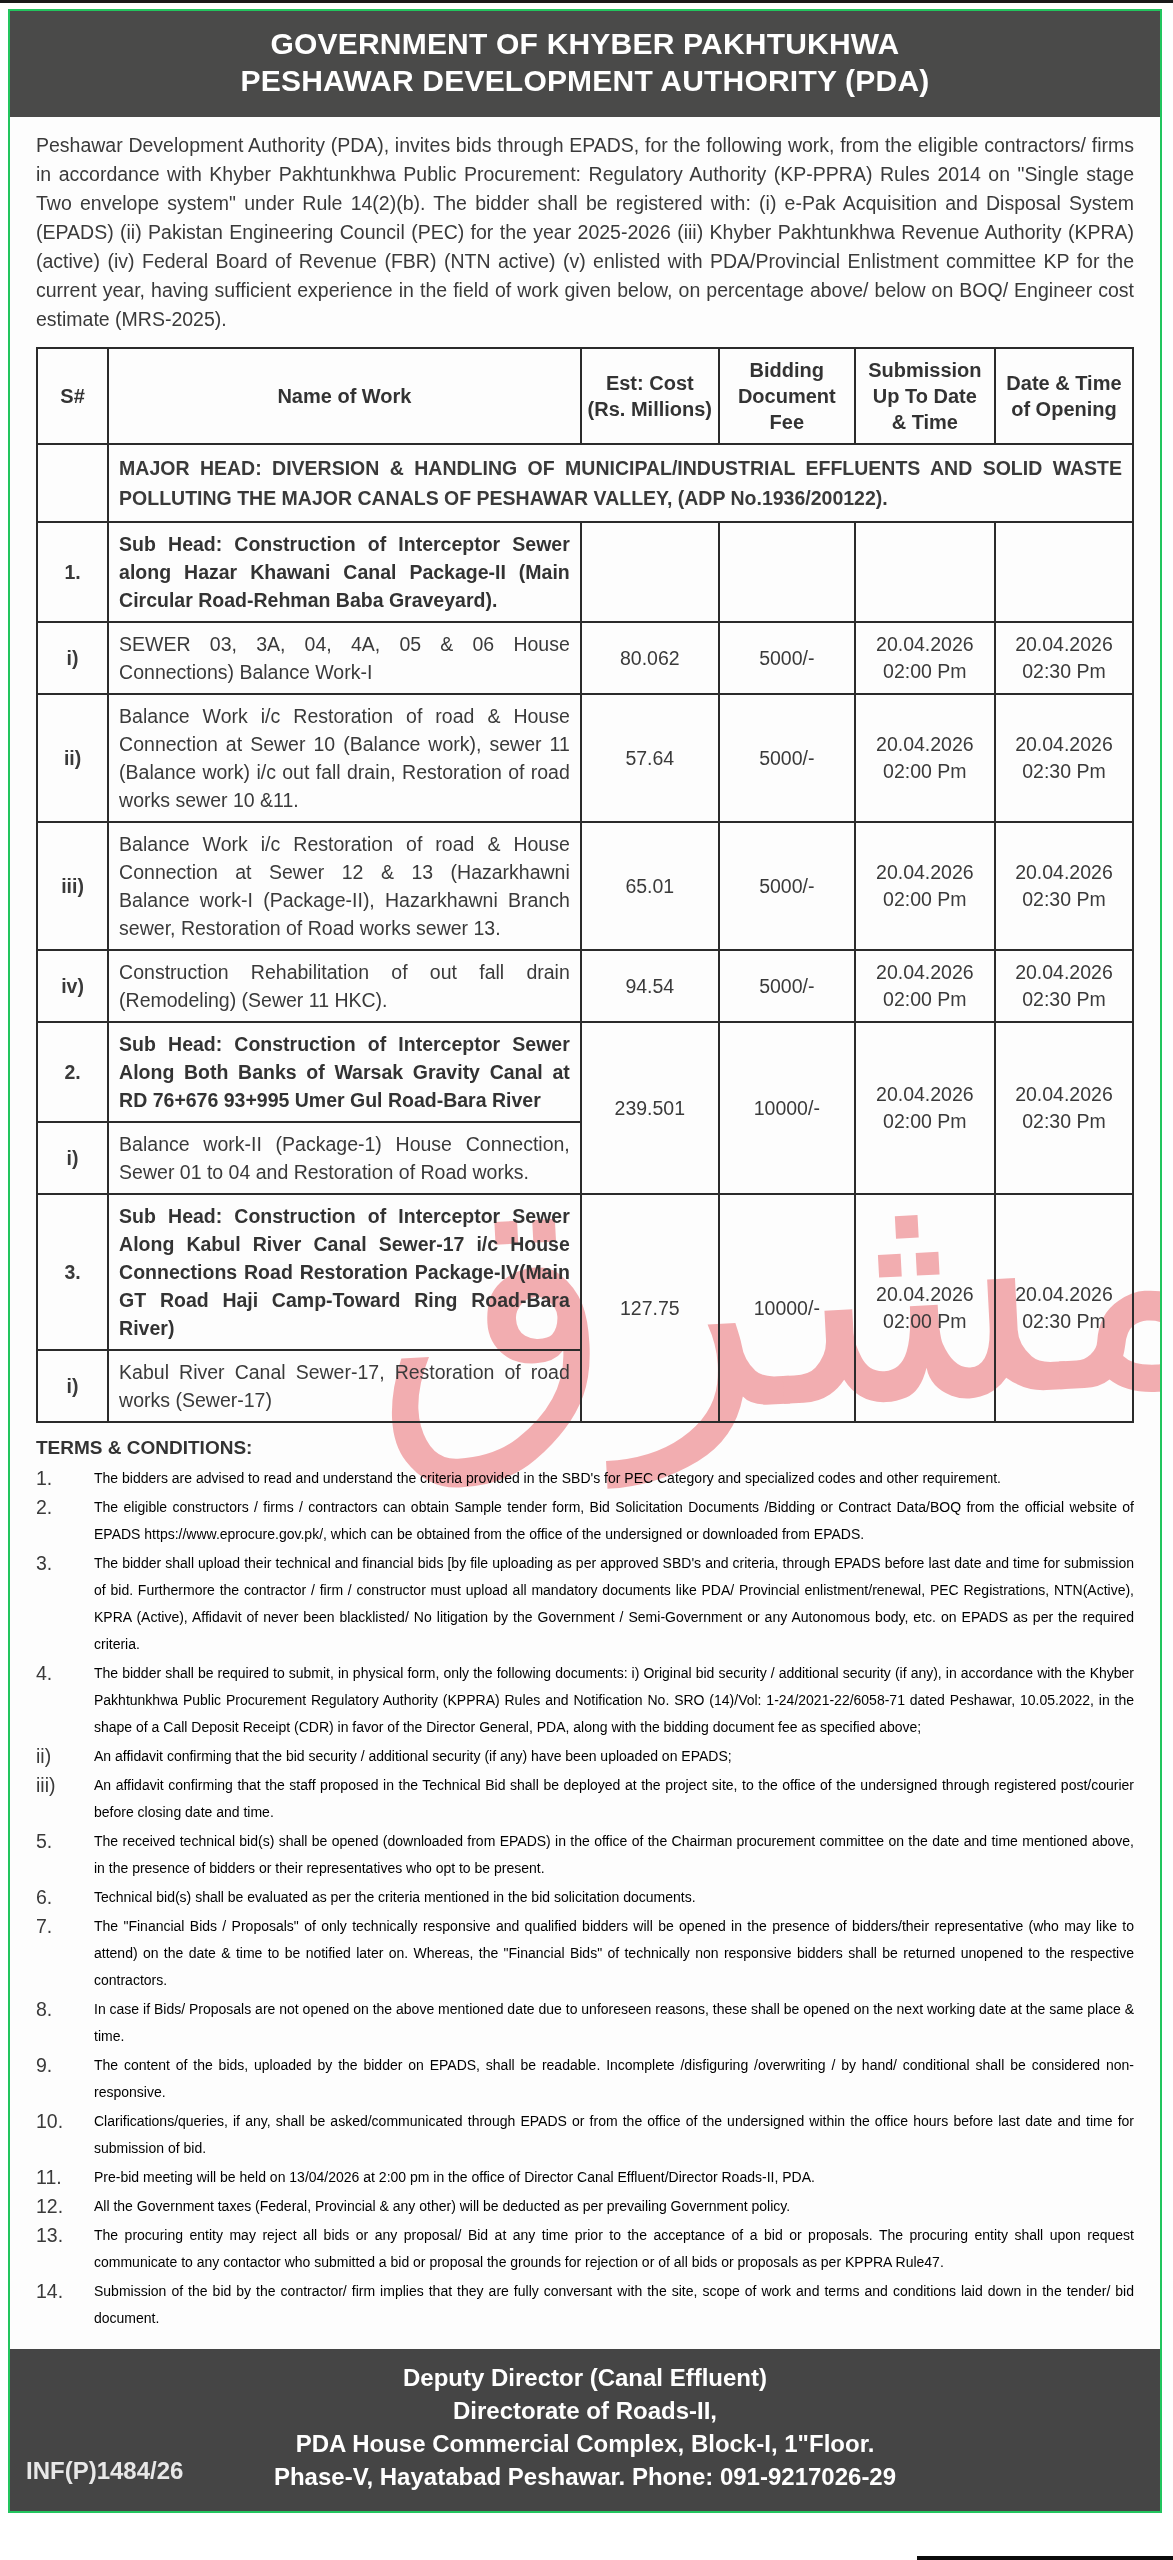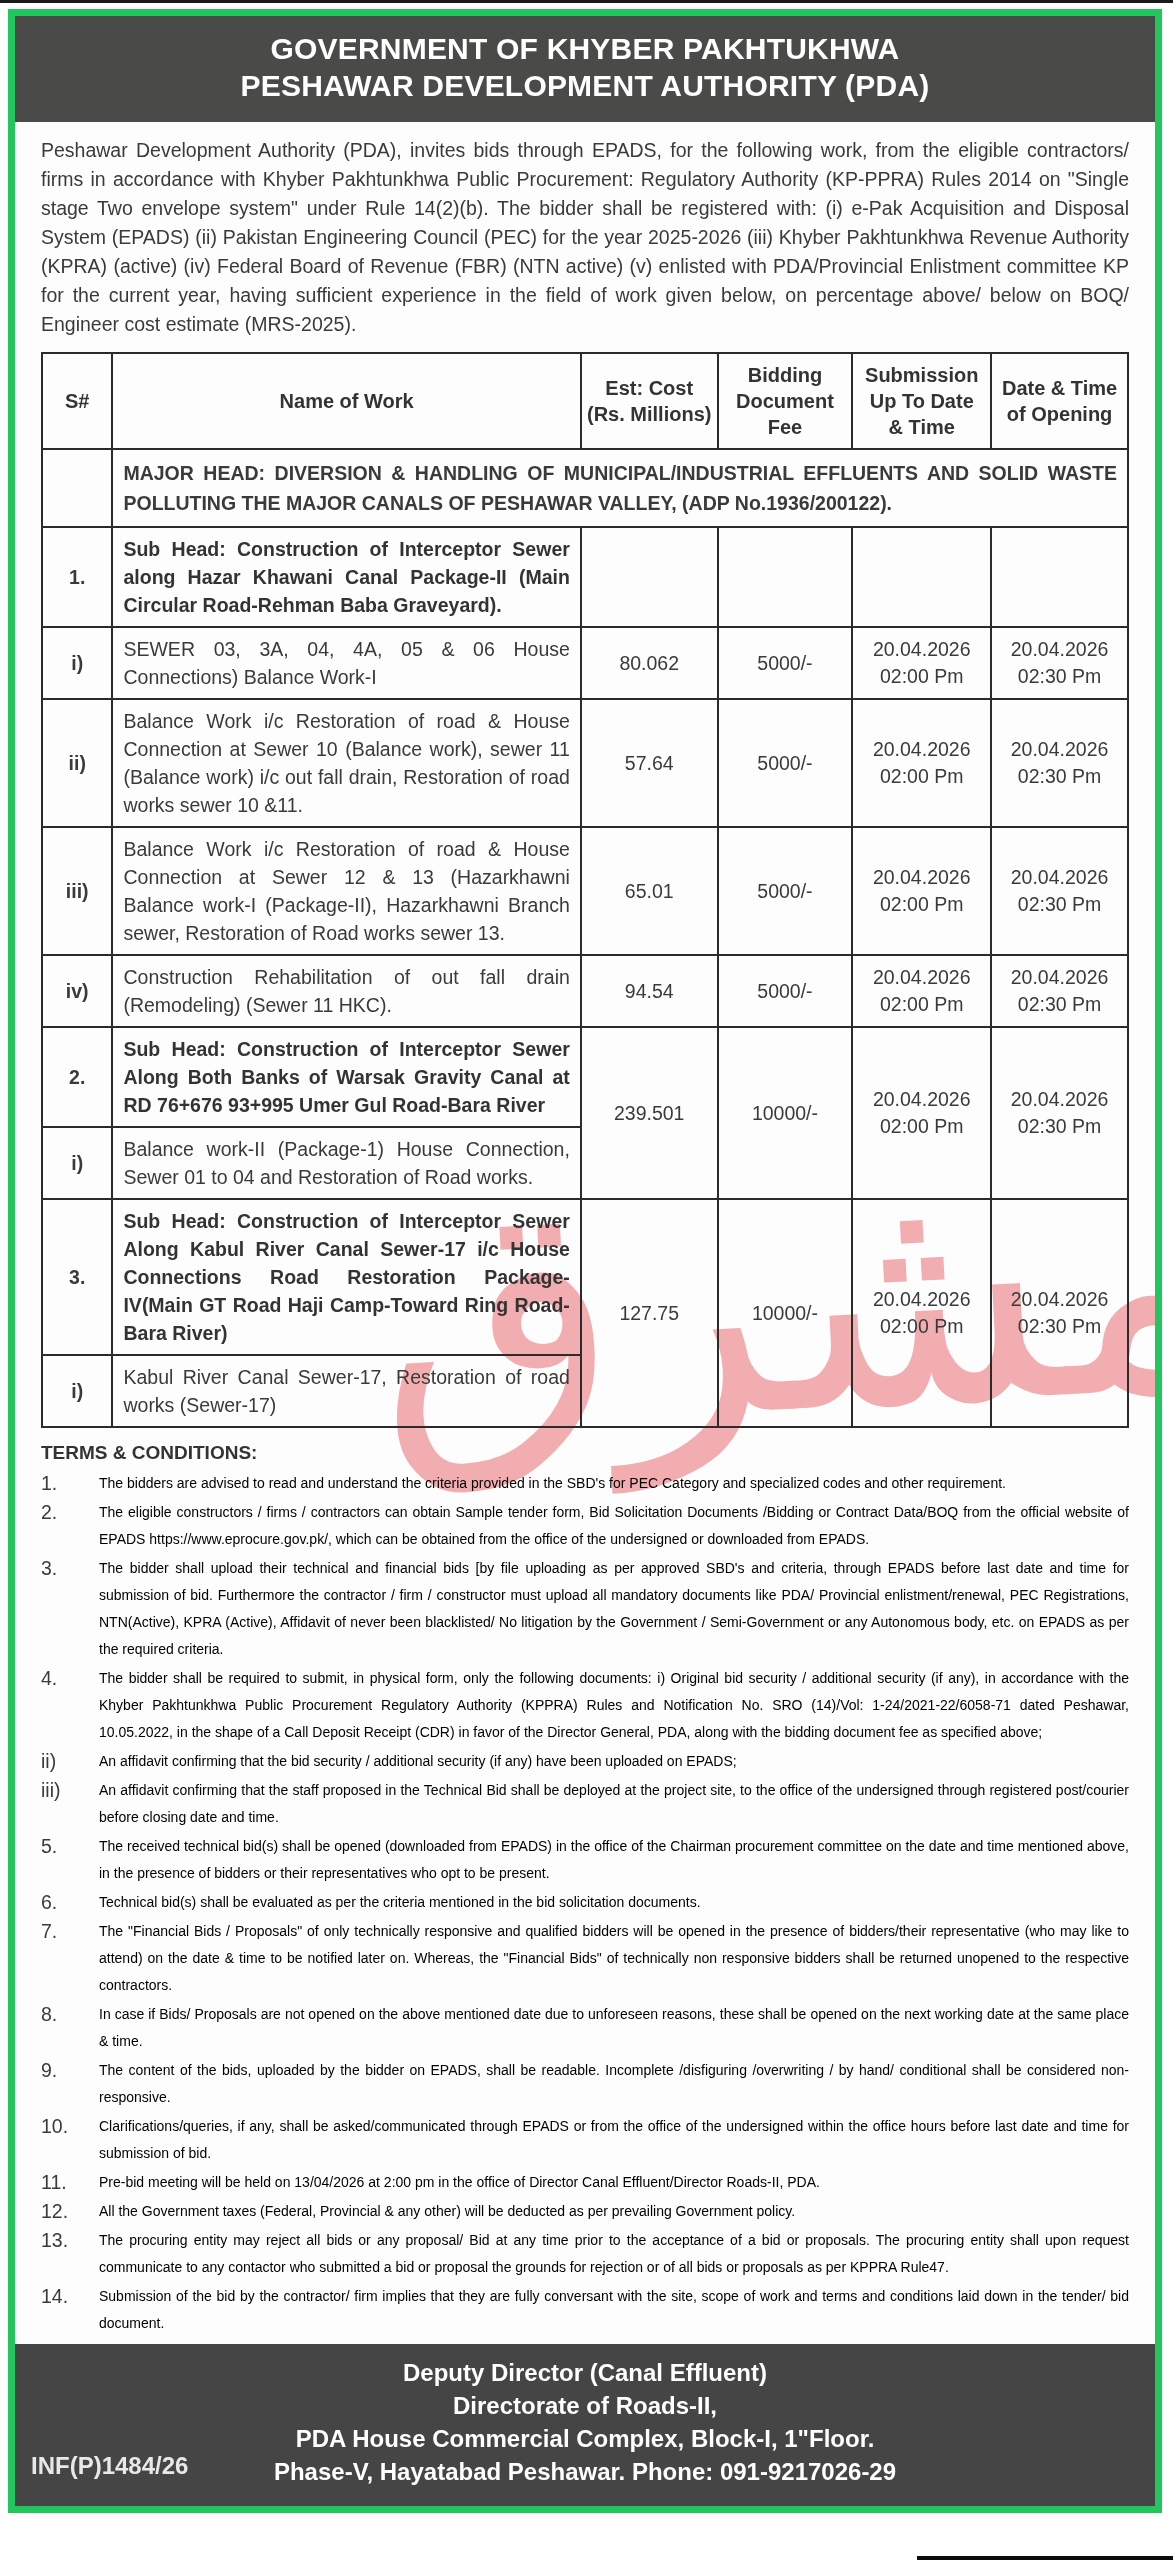--- a/index.html
+++ b/index.html
@@ -5,21 +5,21 @@
   * { margin:0; padding:0; box-sizing:border-box; }
   html,body { width:1173px; background:#ffffff; }
   body {
     height:2560px; position:relative; overflow:hidden;
     font-family:"Liberation Sans", sans-serif; color:#2e2e2e;
   }
   .top-crop-line { position:absolute; left:0; top:0; width:1173px; height:3px; background:#1a1a1a; }
 
   .ad {
     position:absolute; left:8px; top:9px; width:1154px; height:2504px;
-    border:7px solid #22c55e; background:#fdfdfd; overflow:hidden;
+    border:2px solid #22c55e; background:#fdfdfd; overflow:hidden;
   }
 
   
   .band-top {
     background:#4a4a49; color:#ffffff; text-align:center;
     padding:14px 10px 18px 10px;
   }
   .band-top span {
     display:block; font-weight:bold; font-size:30px; line-height:37px;
     letter-spacing:0.2px;

